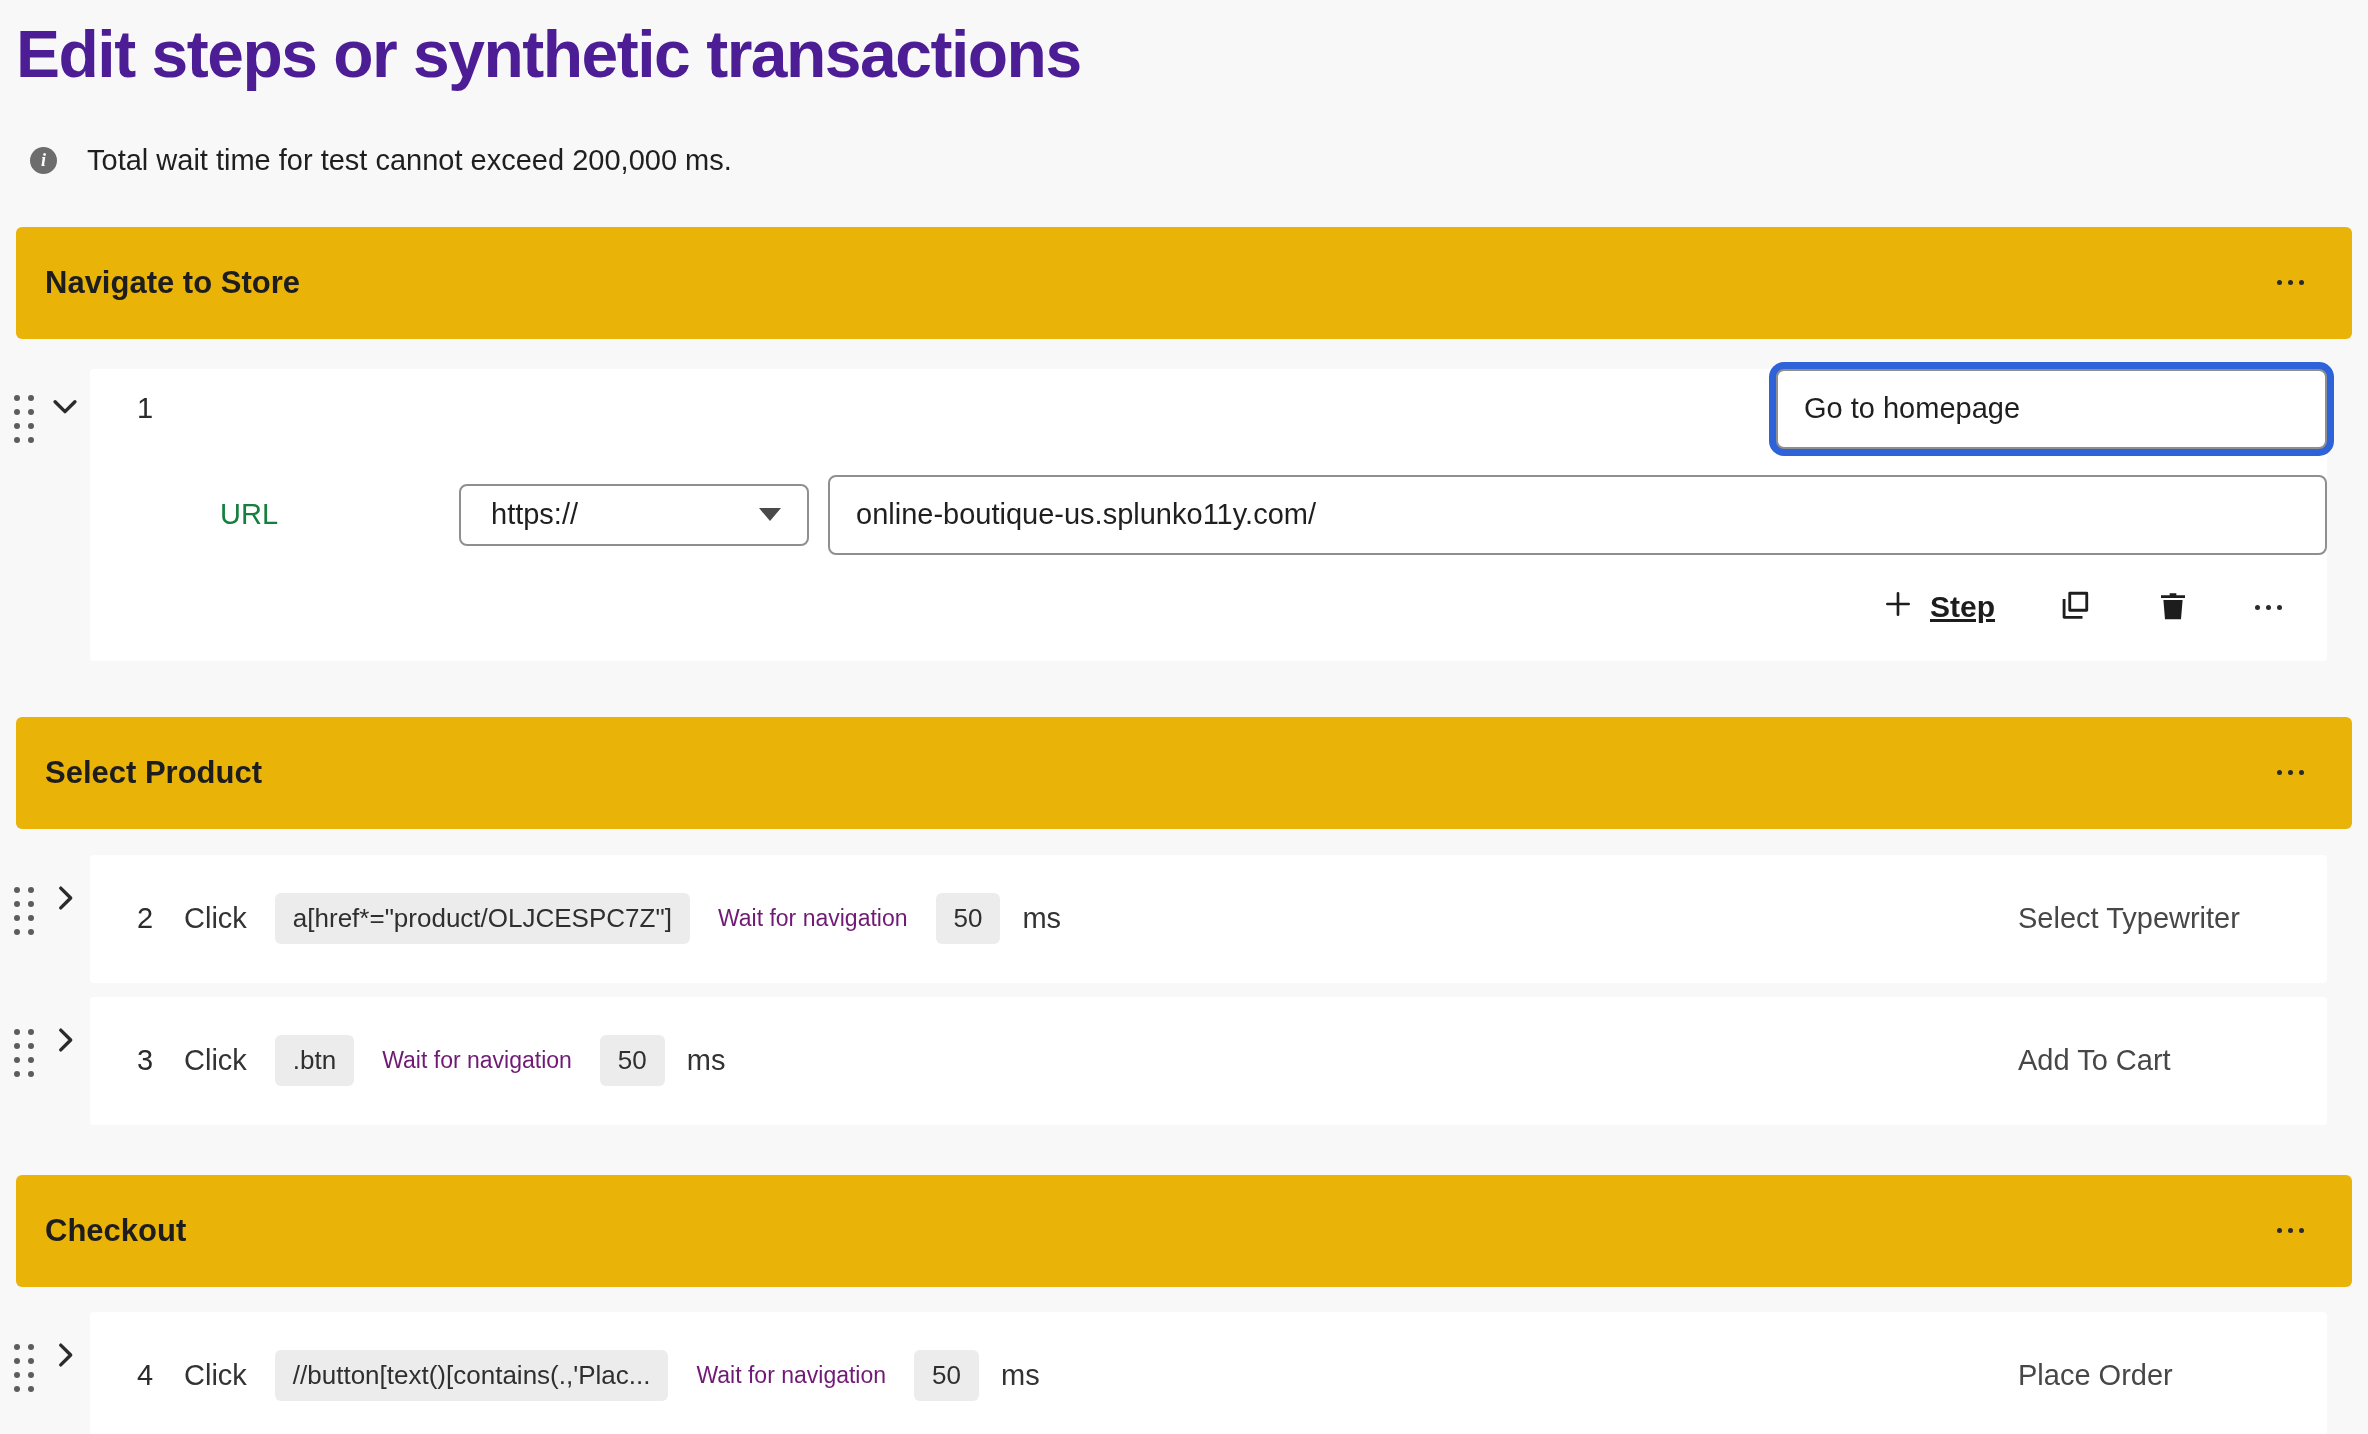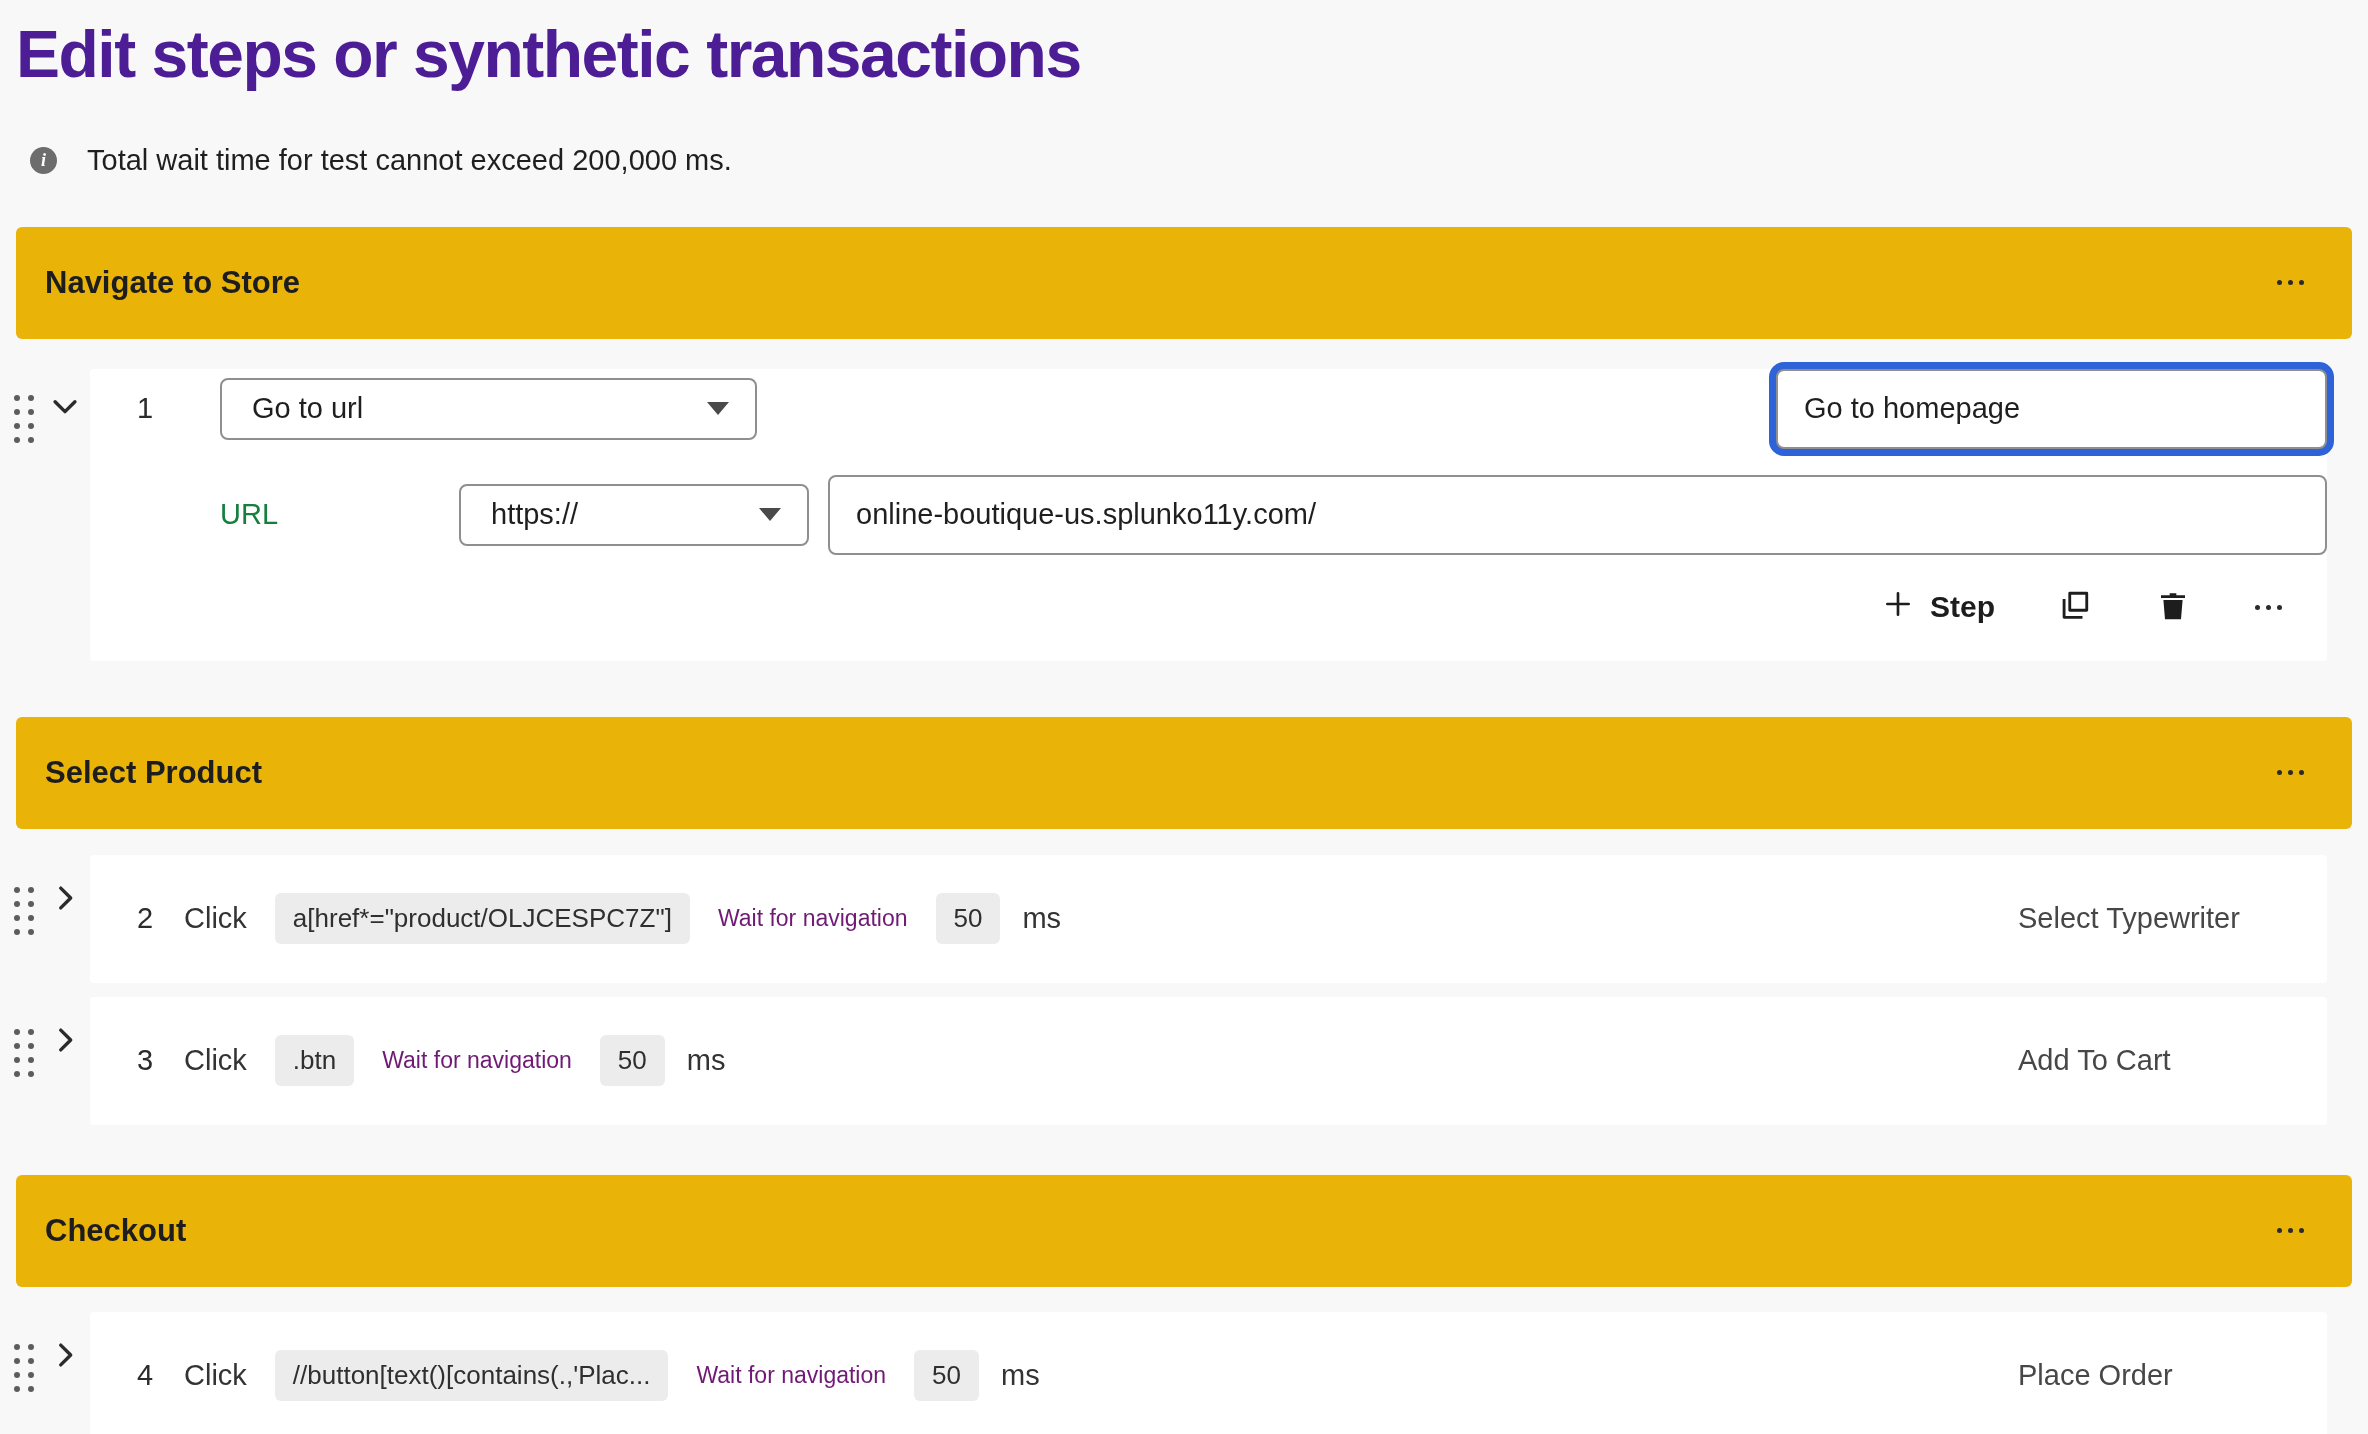--- a/index.html
+++ b/index.html
@@ -96,20 +96,21 @@
   .name-input { width:551px; margin-left:auto; }
   .name-input.focused { box-shadow:0 0 0 7px #2d62d8; border-color:#8f8f8f; }
   .url-label { font-size:29px; color:#15803d; width:239px; flex:0 0 auto; }
   .url-input { flex:1; margin-left:19px; margin-right:0; }
 
   .add-step-btn {
     display:flex; align-items:center; gap:16px;
     background:none; border:none; cursor:pointer;
     font-size:30px; font-weight:700; color:#1d1d1d;
     font-family:"Liberation Sans", sans-serif;
+    text-decoration:underline;
   }
   .icon-btn { background:none; border:none; cursor:pointer; padding:4px; display:flex; }
 
   
   .c-action { font-size:29px; color:#333333; margin-left:13px; }
   .chip {
     background:#ececec; border-radius:6px; padding:10px 18px;
     font-size:26px; color:#2f2f2f; margin-left:28px; white-space:nowrap;
   }
   .c-wait { font-size:23px; color:#701a75; margin-left:28px; }
@@ -162,24 +163,20 @@
         <span>
           <svg width="34" height="34" viewBox="0 0 24 24" fill="none" stroke="#2b2b2b" stroke-width="2.4" stroke-linecap="round" stroke-linejoin="round">
               <path d="M5 9l7 7 7-7"></path>
             </svg>
         </span>
       </button>
     </div>
 
     <div class="x-row1">
       <span class="step-num">1</span>
-      <div class="select-box action-select">
-        <span>Go to url</span>
-        <span class="caret"></span>
-      </div>
       <input class="text-input name-input focused" type="text" value="Go to homepage" style="">
     </div>
 
     <div class="x-row2">
       <span class="url-label">URL</span>
       <div class="select-box protocol-select">
         <span>https://</span>
         <span class="caret"></span>
       </div>
       <input class="text-input url-input" type="text" value="online-boutique-us.splunko11y.com/" style="">

